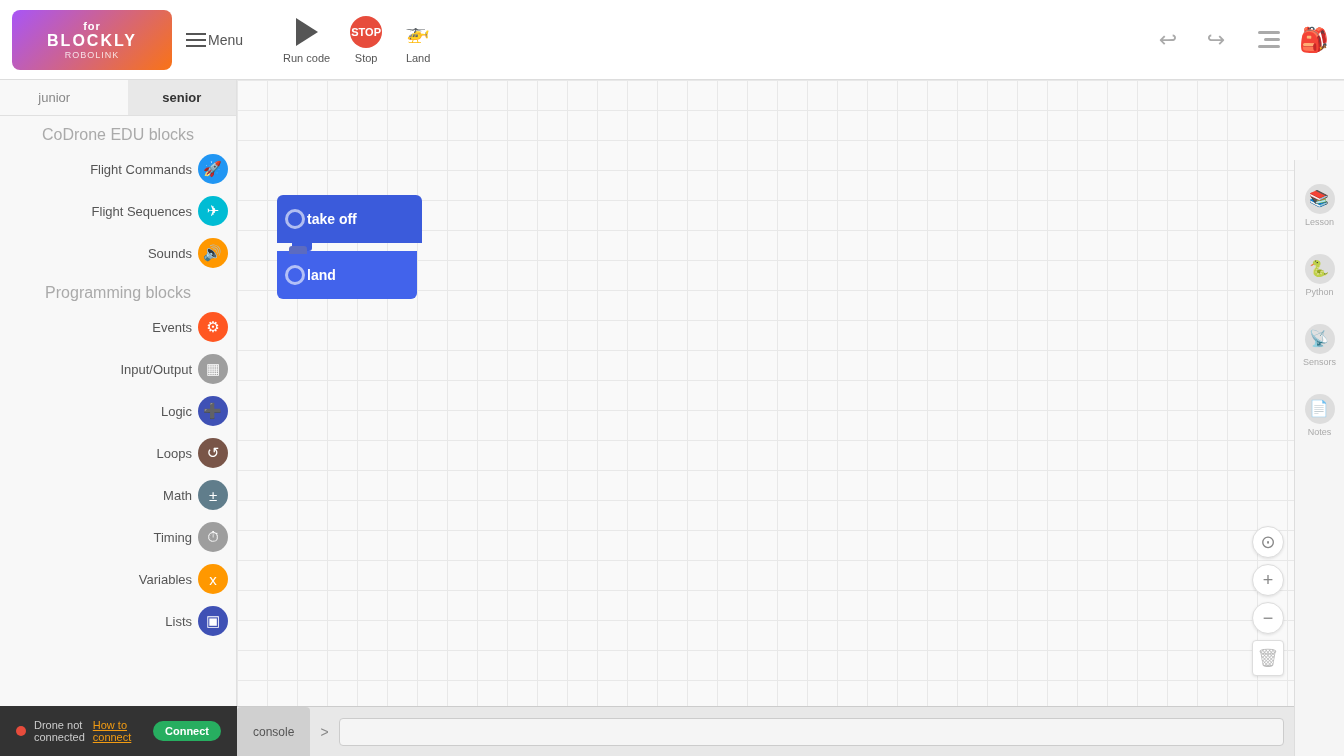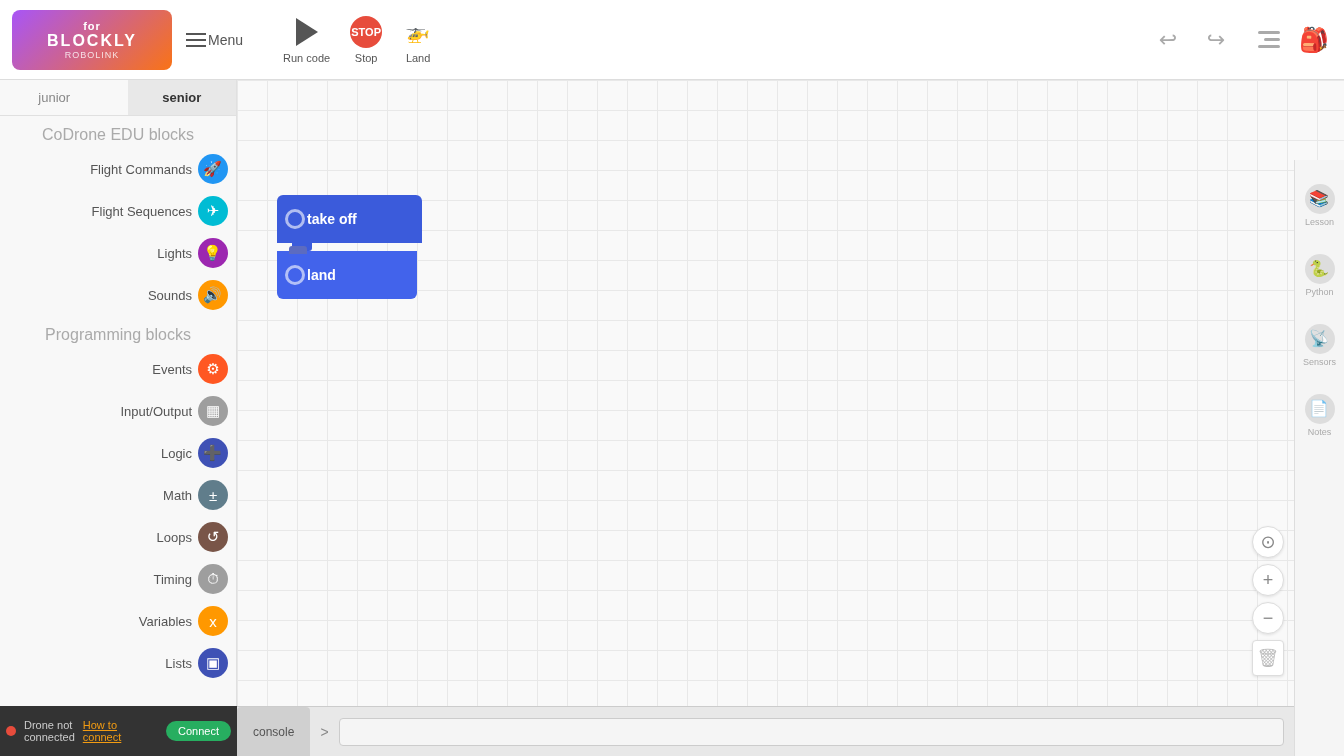--- a/index.html
+++ b/index.html
@@ -457,21 +457,21 @@
     
     .status-bar {
       position: absolute;
       bottom: 0;
       left: 0;
       width: 237px;
       height: 50px;
       background: #333;
       display: flex;
       align-items: center;
-      padding: 0 6px;
+      padding: 0 16px;
       gap: 8px;
       z-index: 10;
     }
     .status-dot {
       width: 10px;
       height: 10px;
       border-radius: 50%;
       background: #e74c3c;
       flex-shrink: 0;
     }
@@ -487,20 +487,21 @@
       text-decoration: underline;
     }
     .connect-btn {
       background: #27ae60;
       color: white;
       border: none;
       border-radius: 12px;
       padding: 4px 12px;
       font-size: 11px;
       cursor: pointer;
+      font-weight: bold;
     }
   </style>
 </head>
 <body>
 
 <div class="toolbar">
   <div class="toolbar-logo">
     <div class="toolbar-logo-inner">
       <span class="toolbar-logo-top">for</span>
       <span class="toolbar-logo-brand">BLOCKLY</span>
@@ -560,49 +561,45 @@
 
     <div class="sidebar-item">
       <span class="sidebar-item-label">Flight Commands</span>
       <div class="sidebar-item-icon" style="background:#2196F3;">🚀</div>
     </div>
     <div class="sidebar-item">
       <span class="sidebar-item-label">Flight Sequences</span>
       <div class="sidebar-item-icon" style="background:#00BCD4;">✈</div>
     </div>
     <div class="sidebar-item">
-      <span class="sidebar-item-label">Lights</span>
-      <div class="sidebar-item-icon" style="background:#9C27B0;">💡</div>
-    </div>
-    <div class="sidebar-item">
       <span class="sidebar-item-label">Sounds</span>
       <div class="sidebar-item-icon" style="background:#FF9800;">🔊</div>
     </div>
 
     <div class="sidebar-section-label">Programming blocks</div>
 
     <div class="sidebar-item">
       <span class="sidebar-item-label">Events</span>
       <div class="sidebar-item-icon" style="background:#FF5722;">⚙</div>
     </div>
     <div class="sidebar-item">
       <span class="sidebar-item-label">Input/Output</span>
       <div class="sidebar-item-icon" style="background:#9E9E9E;">▦</div>
     </div>
     <div class="sidebar-item">
       <span class="sidebar-item-label">Logic</span>
       <div class="sidebar-item-icon" style="background:#3F51B5;">➕</div>
     </div>
     <div class="sidebar-item">
+      <span class="sidebar-item-label">Loops</span>
+      <div class="sidebar-item-icon" style="background:#795548;">↺</div>
+    </div>
+    <div class="sidebar-item">
       <span class="sidebar-item-label">Math</span>
       <div class="sidebar-item-icon" style="background:#607D8B;">±</div>
-    </div>
-    <div class="sidebar-item">
-      <span class="sidebar-item-label">Loops</span>
-      <div class="sidebar-item-icon" style="background:#795548;">↺</div>
     </div>
     <div class="sidebar-item">
       <span class="sidebar-item-label">Timing</span>
       <div class="sidebar-item-icon" style="background:#9E9E9E;">⏱</div>
     </div>
     <div class="sidebar-item">
       <span class="sidebar-item-label">Variables</span>
       <div class="sidebar-item-icon" style="background:#FF9800;">x</div>
     </div>
     <div class="sidebar-item">

